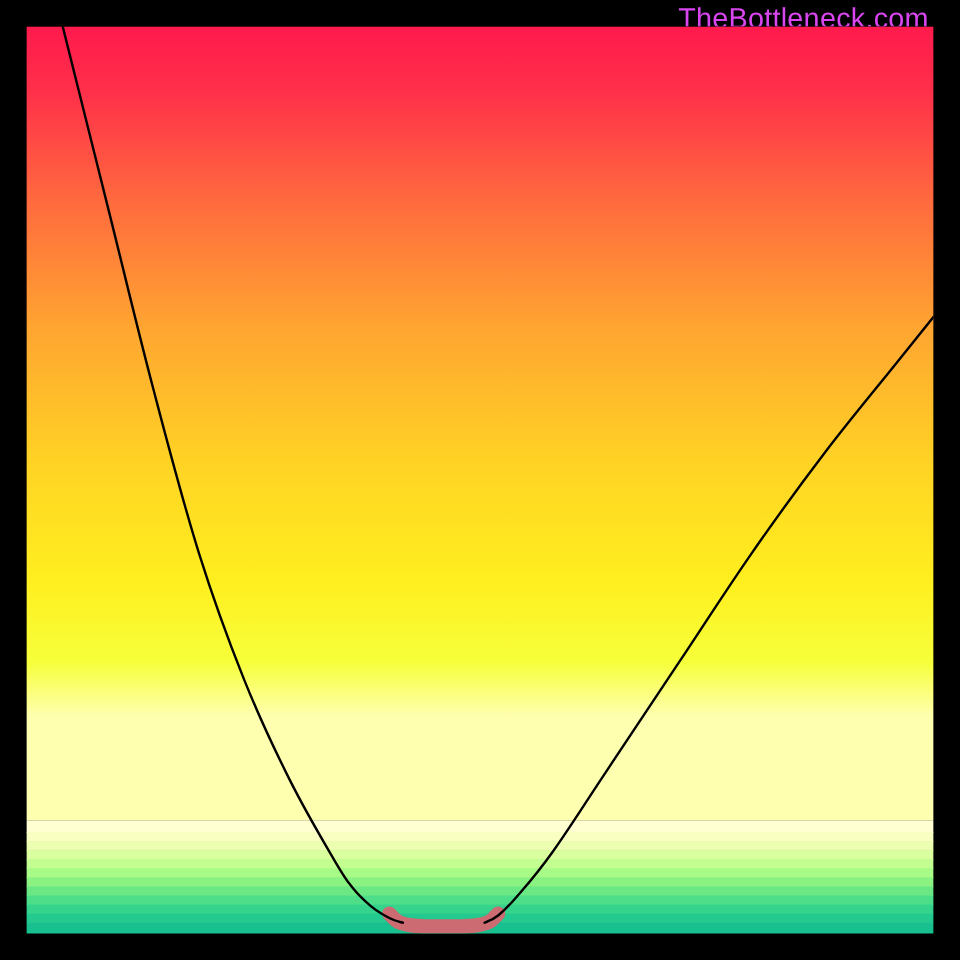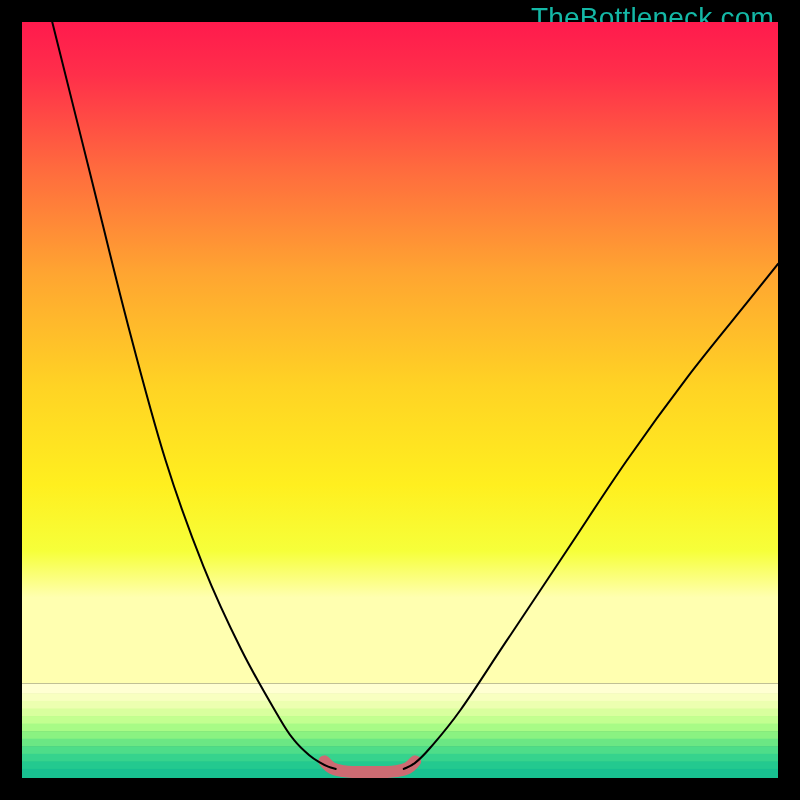--- a/index.html
+++ b/index.html
@@ -23,23 +23,23 @@
     position: absolute;
     left: 0;
     top: 0;
     width: 756px;
     height: 756px;
   }
   .watermark {
     position: absolute;
     top: 2px;
     right: 26px;
-    font-size: 28px;
+    font-size: 24px;
     font-weight: 500;
-    color: #14b8a6;
+    color: #d946ef;
     letter-spacing: 0.2px;
     user-select: none;
     margin-left: 23px;
   }
 </style>
 </head>
 <body>
 
 <div class="watermark">TheBottleneck.com</div>
 

